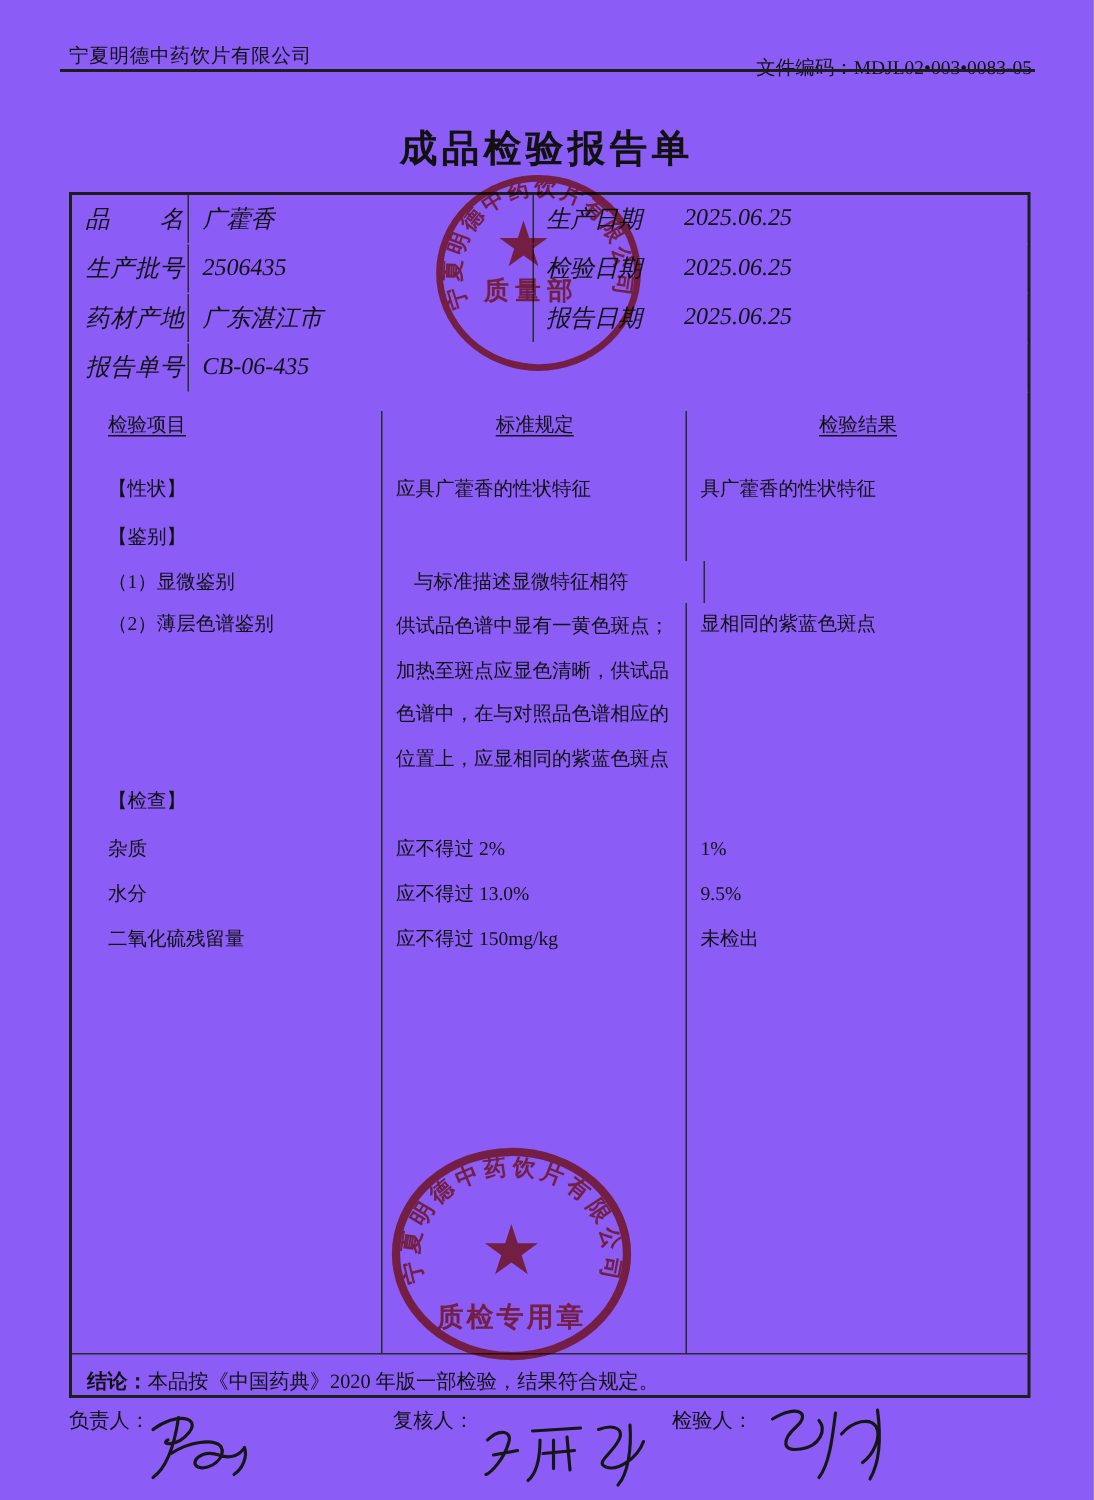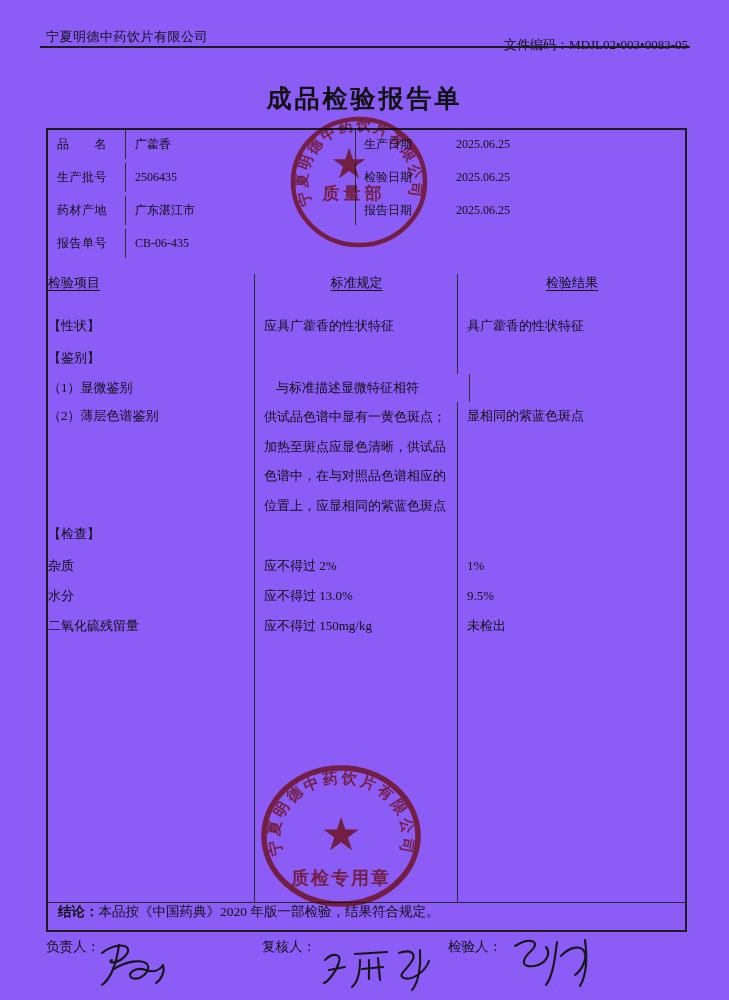--- a/index.html
+++ b/index.html
@@ -14,44 +14,44 @@
   .hdr-company { position:absolute; left:46px; top:28px; font-size:13px; letter-spacing:.5px; }
   .hdr-code { position:absolute; right:41px; top:36px; font-size:13px; }
   .hdr-rule { position:absolute; left:40px; top:46px; width:650px; height:0; border-top:2px solid #1d1d1d; }
   
   .doc-title { position:absolute; left:0; top:82px; width:729px; text-align:center;
     font-size:25px; font-weight:bold; letter-spacing:3px; }
   
   .doc-table { position:absolute; left:46px; top:128px; width:641px; height:804px;
     border:2px solid #1d1d1d; display:flex; flex-direction:column; background:transparent; }
   
-  .info-row { display:grid; grid-template-columns:78px 229px 1fr; height:33px; border-bottom:4px solid #8b5cf6; font-size:12px; }
+  .info-row { display:grid; grid-template-columns:78px 229px 1fr; height:33px; border-bottom:1px solid #8b5cf6; font-size:16px;font-style:italic; }
   .info-row.full { grid-template-columns:78px 1fr; }
   .info-row > div { display:flex; align-items:center; }
   .cell-label { padding-left:9px; border-right:1px solid #2b2b2b; letter-spacing:.5px; }
   .cell-value { padding-left:9px; }
   .cell-right { border-left:1px solid #2b2b2b; padding-left:8px; }
   .cell-right .r-label { display:inline-block; width:92px; }
   
   .main-section { flex:1; display:flex; flex-direction:column; font-size:13px; }
   .m-row { display:grid; grid-template-columns:207px 203px 1fr; }
   .m-row > div:nth-child(1), .m-row > div:nth-child(2) { border-right:1px solid #2b2b2b; }
-  .m-c1 { padding-left:0; padding-right:8px; }
+  .m-c1 { padding-left:24px; padding-right:8px; }
   .m-c2, .m-c3 { padding-left:9px; padding-right:8px; }
   .m-row.header { height:50px; padding-top:12px; }
   .m-row.header .m-c1 { text-align:left; }
   .m-row.header .m-c2, .m-row.header .m-c3 { text-align:center; }
   .u { text-decoration:underline; text-underline-offset:3px; }
   .m-row.line { min-height:30px; line-height:28px; }
   .m-row.tall { min-height:118px; }
   .m-row.tall .m-c2 { line-height:29.5px; }
   .m-row.tall .m-c1, .m-row.tall .m-c3 { line-height:28px; }
   .m-row.filler { flex:1; }
   
-  .conclusion-row { height:28px; border-top:1px solid #2b2b2b; display:flex; align-items:flex-start;
+  .conclusion-row { height:28px; border-top:1px solid #2b2b2b; display:flex; align-items:flex-end;
     padding-left:10px; font-size:13.5px; }
   .conclusion-row .c-label { font-weight:bold; }
   
   .sig-label { position:absolute; font-size:13.5px; }
   .sig-svg { position:absolute; }
   .sig-svg path { fill:none; stroke:#161616; stroke-width:2.1; stroke-linecap:round; stroke-linejoin:round; }
   
   .stamp { position:absolute; pointer-events:none; mix-blend-mode:multiply; opacity:.87; }
 </style>
 </head>

